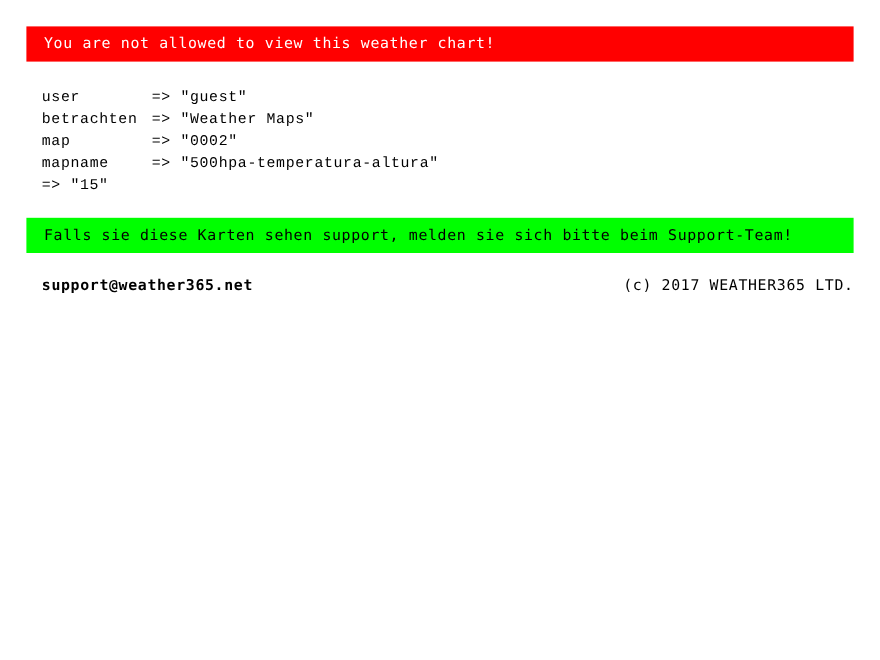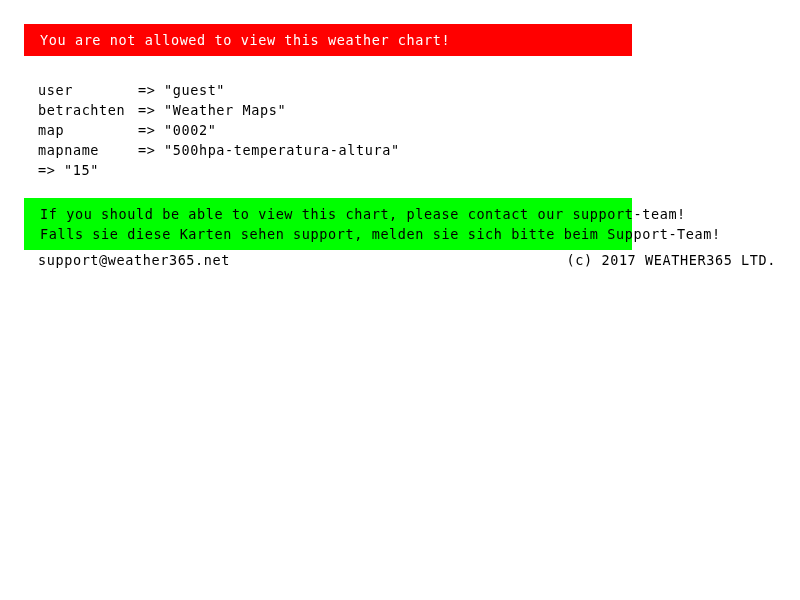--- a/index.html
+++ b/index.html
@@ -16,21 +16,21 @@
   }
   .page {
     position: relative;
     width: 800px;
     height: 600px;
     overflow: hidden;
   }
   .banner {
     position: absolute;
     left: 24px;
-    width: 608px;
+    width: 752px;
     box-sizing: border-box;
     padding: 6px 0 6px 16px;
   }
   .banner-error {
     top: 24px;
     background: #ff0000;
     color: #ffffff;
   }
   .banner-info {
     top: 198px;
@@ -41,20 +41,21 @@
     font-family: "DejaVu Sans Mono", monospace;
     font-size: 13.5px;
     line-height: 20px;
     letter-spacing: 0.6px;
     white-space: pre;
   }
   .params {
     position: absolute;
     left: 38px;
     top: 80px;
+    font-family: Liberation Mono, monospace;
   }
   .param-row {
     display: flex;
     line-height: 20px;
     font-size: 13.5px;
     letter-spacing: 0.6px;
     white-space: pre;
   }
   .param-key {
     width: 100px;
@@ -75,20 +76,21 @@
     display: flex;
     justify-content: space-between;
     font-size: 13.5px;
     letter-spacing: 0.6px;
     line-height: 20px;
     white-space: pre;
   }
   .footer a {
     color: #000000;
     text-decoration: none;
+    font-weight: bold;
   }
 </style>
 </head>
 <body>
 
 <div class="page">
 
   <div class="banner banner-error">
     <div class="banner-line">You are not allowed to view this weather chart!</div>
   </div>
@@ -114,21 +116,20 @@
       <span class="param-arrow">=&gt;</span>
       <span class="param-val">"500hpa-temperatura-altura"</span>
     </div>
     <div class="param-row">
       <span class="param-arrow">=&gt;</span>
       <span class="param-val">"15"</span>
     </div>
   </div>
 
   <div class="banner banner-info">
-    <div class="banner-line">If you should be able to view this chart, please contact our support-team!</div>
     <div class="banner-line">Falls sie diese Karten sehen support, melden sie sich bitte beim Support-Team!</div>
   </div>
 
   <div class="footer">
     <a href="#">support@weather365.net</a>
     <span>(c) 2017 WEATHER365 LTD.</span>
   </div>
 
 </div>
 

